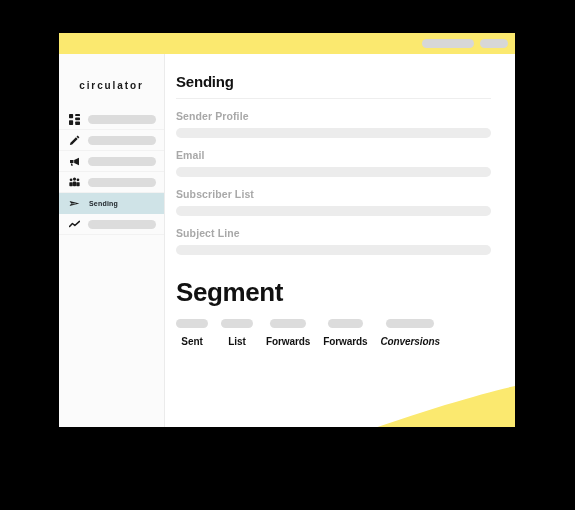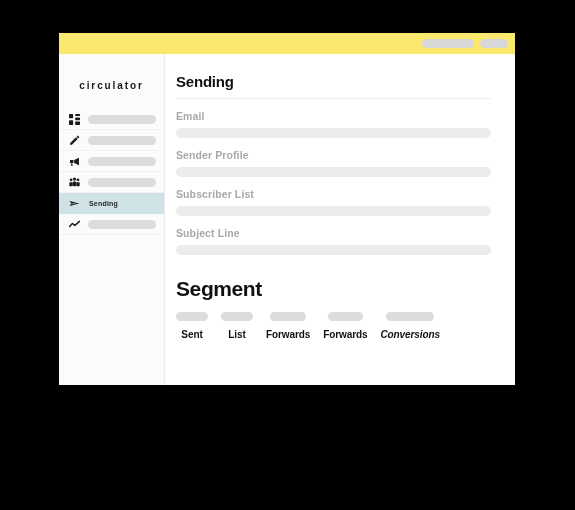--- a/index.html
+++ b/index.html
@@ -15,21 +15,21 @@
     font-family: "Liberation Sans", sans-serif;
     -webkit-font-smoothing: antialiased;
   }
 
   
   #app-window {
     position: absolute;
     left: 59px;
     top: 33px;
     width: 456px;
-    height: 352px;
+    height: 394px;
     background: #ffffff;
     overflow: hidden;
   }
 
   
   #title-bar {
     position: absolute;
     left: 0;
     top: 0;
     width: 100%;
@@ -143,21 +143,21 @@
   }
   .field-input {
     margin-top: 6px;
     height: 10px;
     border-radius: 5px;
     background: #ececec;
   }
 
   #segment-title {
     margin: 22px 0 0 0;
-    font-size: 21px;
+    font-size: 26px;
     font-weight: 700;
     color: #111111;
     letter-spacing: -0.4px;
   }
 
   #stats-row {
     margin-top: 11px;
     display: flex;
     align-items: flex-start;
   }
@@ -281,26 +281,26 @@
     <svg id="wave" viewBox="0 0 350 120" preserveAspectRatio="none">
       <path d="M82,120 C150,96 215,72 280,52 C310,43 332,37 350,33 L350,120 Z" fill="#fbe96f"></path>
     </svg>
 
     <div id="main-inner">
 
       <h1 id="page-title">Sending</h1>
       <div id="title-rule"></div>
 
       <div class="field">
+        <div class="field-label">Sender Profile</div>
+        <div class="field-input"></div>
+      </div>
+
+      <div class="field">
         <div class="field-label">Email</div>
-        <div class="field-input"></div>
-      </div>
-
-      <div class="field">
-        <div class="field-label">Sender Profile</div>
         <div class="field-input"></div>
       </div>
 
       <div class="field">
         <div class="field-label">Subscriber List</div>
         <div class="field-input"></div>
       </div>
 
       <div class="field">
         <div class="field-label">Subject Line</div>

